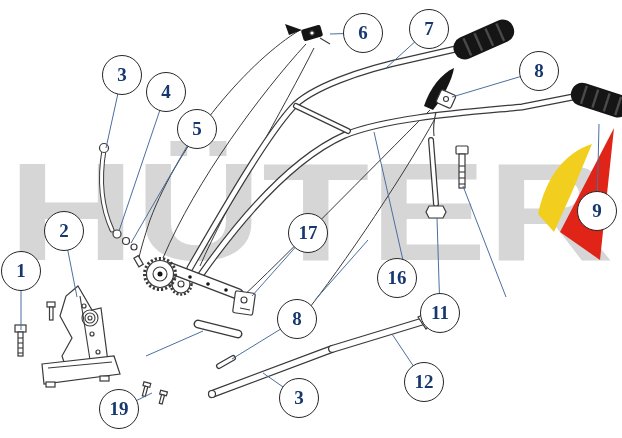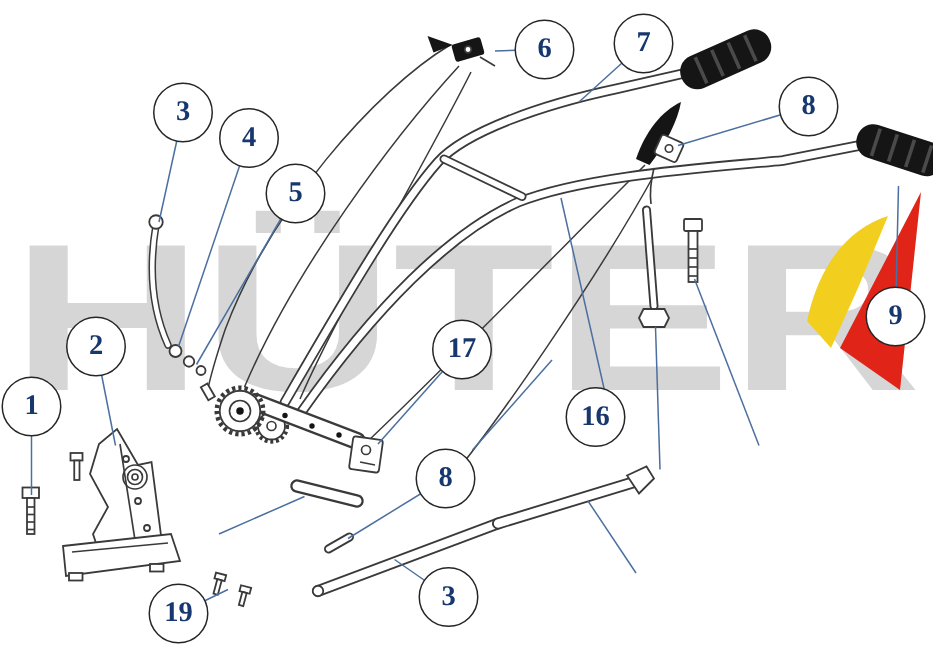--- a/index.html
+++ b/index.html
@@ -227,20 +227,26 @@
     </div>
   <div class="callout" style="left:409px;top:9px">
       <span>7</span>
     </div>
   <div class="callout" style="left:519px;top:51px">
       <span>8</span>
     </div>
   <div class="callout" style="left:577px;top:191px">
       <span>9</span>
     </div>
+  <div class="callout" style="left:420px;top:293px">
+      <span>11</span>
+    </div>
+  <div class="callout" style="left:404px;top:362px">
+      <span>12</span>
+    </div>
   <div class="callout" style="left:279px;top:378px">
       <span>3</span>
     </div>
   <div class="callout" style="left:277px;top:299px">
       <span>8</span>
     </div>
   <div class="callout" style="left:377px;top:258px">
       <span>16</span>
     </div>
   <div class="callout" style="left:288px;top:213px">

